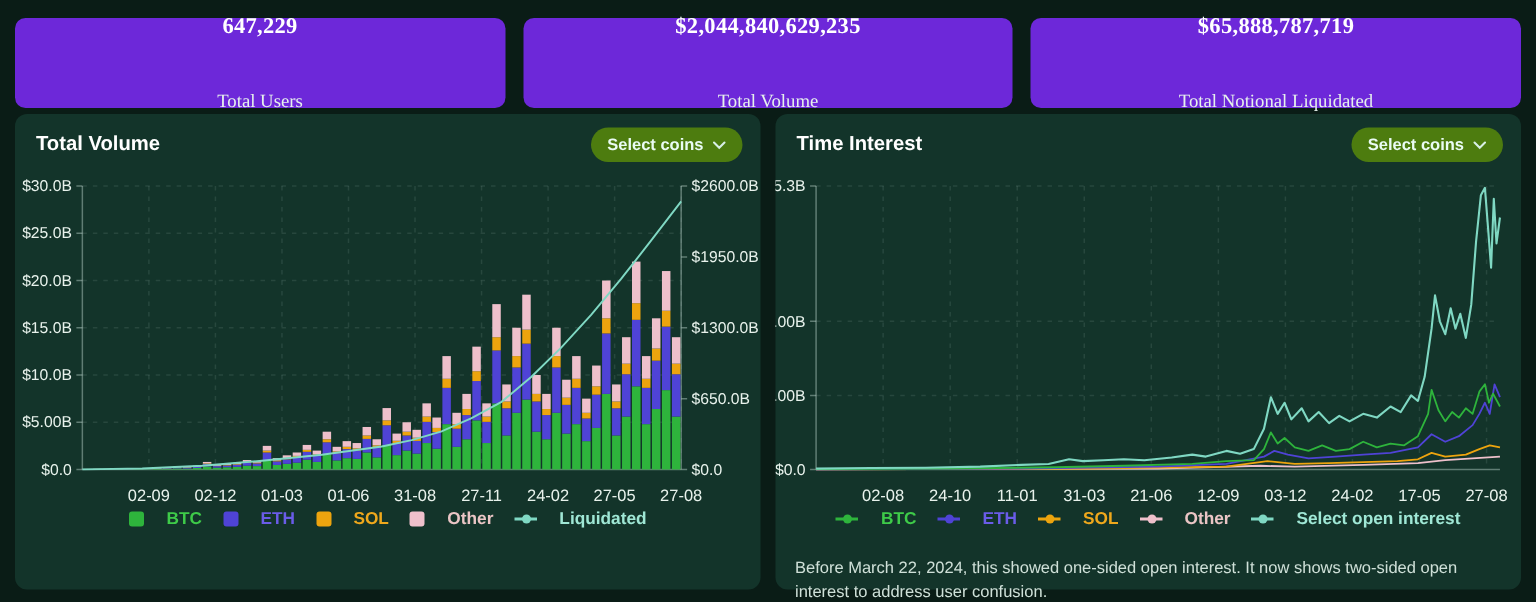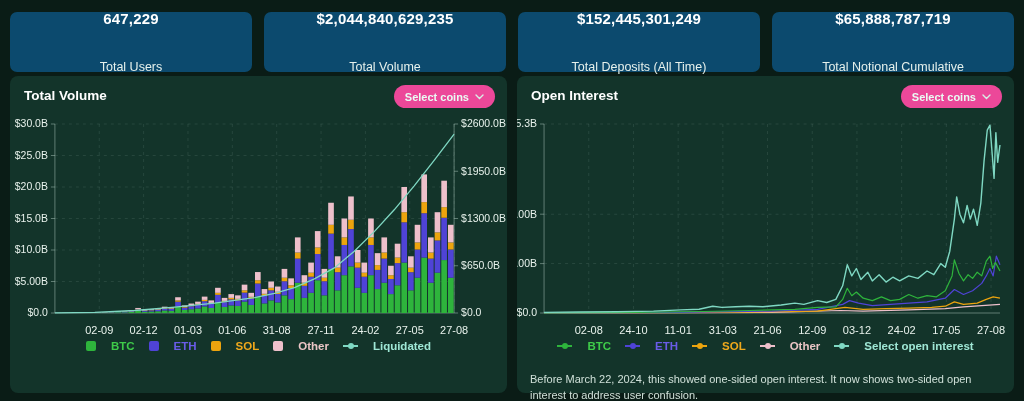--- a/index.html
+++ b/index.html
@@ -6,35 +6,35 @@
   html,body { width:1024px; height:401px; overflow:hidden; }
   body {
     background:#0a1c16;
     font-family:"Liberation Sans", sans-serif;
     color:#eef7f2;
   }
   .stats-row {
     display:flex; gap:12px; padding:12px 10px 0 10px; height:72px;
   }
   .stat-card {
-    flex:1; background:#0c4a6e; border-radius:7px; height:60px;
-    display:flex; flex-direction:column; align-items:center; justify-content:center; gap:5px;
+    flex:1; background:#6d28d9; border-radius:7px; height:60px;
+    display:flex; flex-direction:column; align-items:center; justify-content:center; gap:5px;font-family:Liberation Serif, serif;
   }
   .stat-value { font-size:15px; font-weight:bold; color:#ffffff; letter-spacing:0.2px; }
   .stat-label { font-size:12.5px; color:#e6f1ec;margin-top:28px; }
   .panels { display:flex; gap:10px; padding:4px 10px 0 10px; }
   .panel {
     position:relative; flex:1; height:317px; background:#13342a; border-radius:8px;
   }
   .panel-title {
     position:absolute; top:12px; left:14px; font-size:13.5px; font-weight:bold; color:#ffffff;
   }
   .select-coins-btn {
     position:absolute; top:9px; right:12px; height:23px; padding:0 11px;
-    background:#ec4899; color:#eafcf4; border:none; border-radius:12px;
+    background:#4d7c0f; color:#eafcf4; border:none; border-radius:12px;
     font-family:"Liberation Sans", sans-serif; font-size:11px; font-weight:bold;
     display:flex; align-items:center; gap:6px; cursor:pointer;
   }
   .chart-svg { position:absolute; top:0; left:0; width:100%; height:272px; overflow:hidden; }
   .grid { stroke:rgba(215,245,233,0.10); stroke-width:1; stroke-dasharray:3 4; }
   .axis { stroke:rgba(190,216,206,0.45); stroke-width:1; }
   .ylab { font-family:"Liberation Sans",sans-serif; font-size:10.5px; fill:#e8f2ec; }
   .xlab { font-family:"Liberation Sans",sans-serif; font-size:11px; fill:#e8f2ec; }
   .legend {
     position:absolute; top:262px; left:0; right:0; height:16px;
@@ -56,26 +56,22 @@
 <div class="stats-row">
   <div class="stat-card">
     <div class="stat-value">647,229</div>
     <div class="stat-label">Total Users</div>
   </div>
   <div class="stat-card">
     <div class="stat-value">$2,044,840,629,235</div>
     <div class="stat-label">Total Volume</div>
   </div>
   <div class="stat-card">
-    <div class="stat-value">$152,445,301,249</div>
-    <div class="stat-label">Total Deposits (All Time)</div>
-  </div>
-  <div class="stat-card">
     <div class="stat-value">$65,888,787,719</div>
-    <div class="stat-label">Total Notional Cumulative</div>
+    <div class="stat-label">Total Notional Liquidated</div>
   </div>
 </div>
 
 <div class="panels">
   <section class="panel">
     <h2 class="panel-title">Total Volume</h2>
     <button class="select-coins-btn">
       <span>Select coins</span>
       <svg width="9" height="6" viewBox="0 0 9 6">
           <path d="M1 1l3.5 3.5L8 1" fill="none" stroke="#d8efe6" stroke-width="1.4" stroke-linecap="round"></path>
@@ -395,21 +391,21 @@
         <span class="legend-item">
           <span class="lline" style="background: rgb(127, 216, 195);">
             <span class="ldot" style="background: rgb(127, 216, 195);"></span>
           </span>
           <span style="color: rgb(159, 231, 213);">Liquidated</span>
         </span>
       </div>
   </section>
 
   <section class="panel">
-    <h2 class="panel-title">Open Interest</h2>
+    <h2 class="panel-title">Time Interest</h2>
     <button class="select-coins-btn">
       <span>Select coins</span>
       <svg width="9" height="6" viewBox="0 0 9 6">
           <path d="M1 1l3.5 3.5L8 1" fill="none" stroke="#d8efe6" stroke-width="1.4" stroke-linecap="round"></path>
         </svg>
     </button>
     <svg class="chart-svg" id="svg-oi" viewBox="0 0 496 272" preserveAspectRatio="none">
         <line x1="71.6078431372549" y1="48" x2="71.6078431372549" y2="237" class="grid"></line>
         <text x="71.6078431372549" y="258" class="xlab" text-anchor="middle">02-08</text>
         <line x1="116.2156862745098" y1="48" x2="116.2156862745098" y2="237" class="grid"></line>

